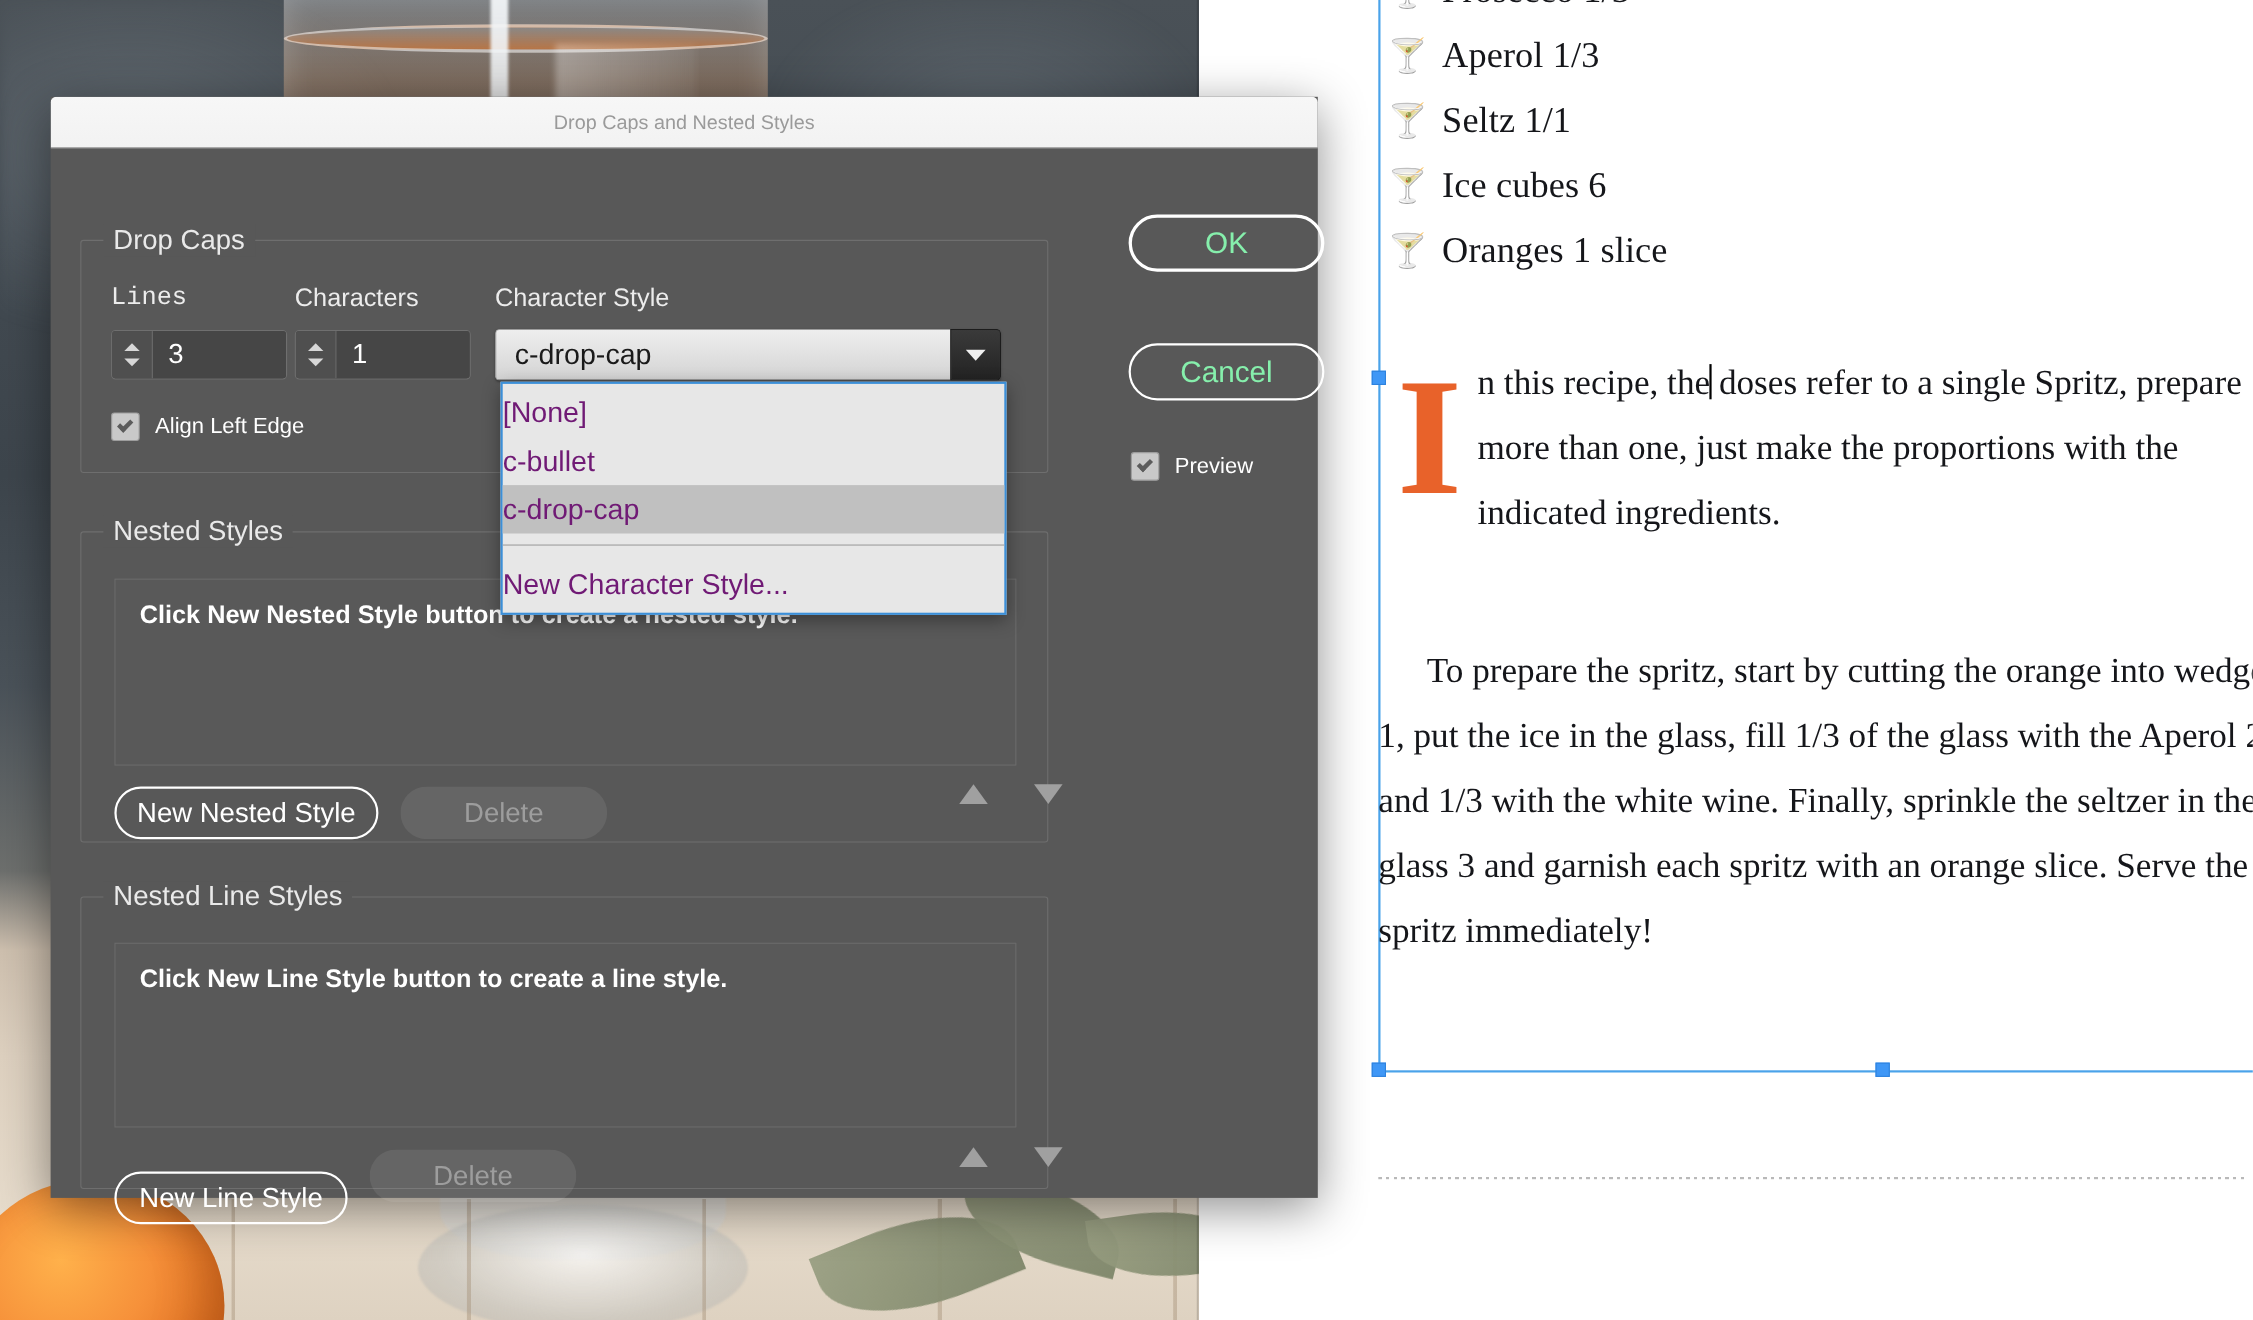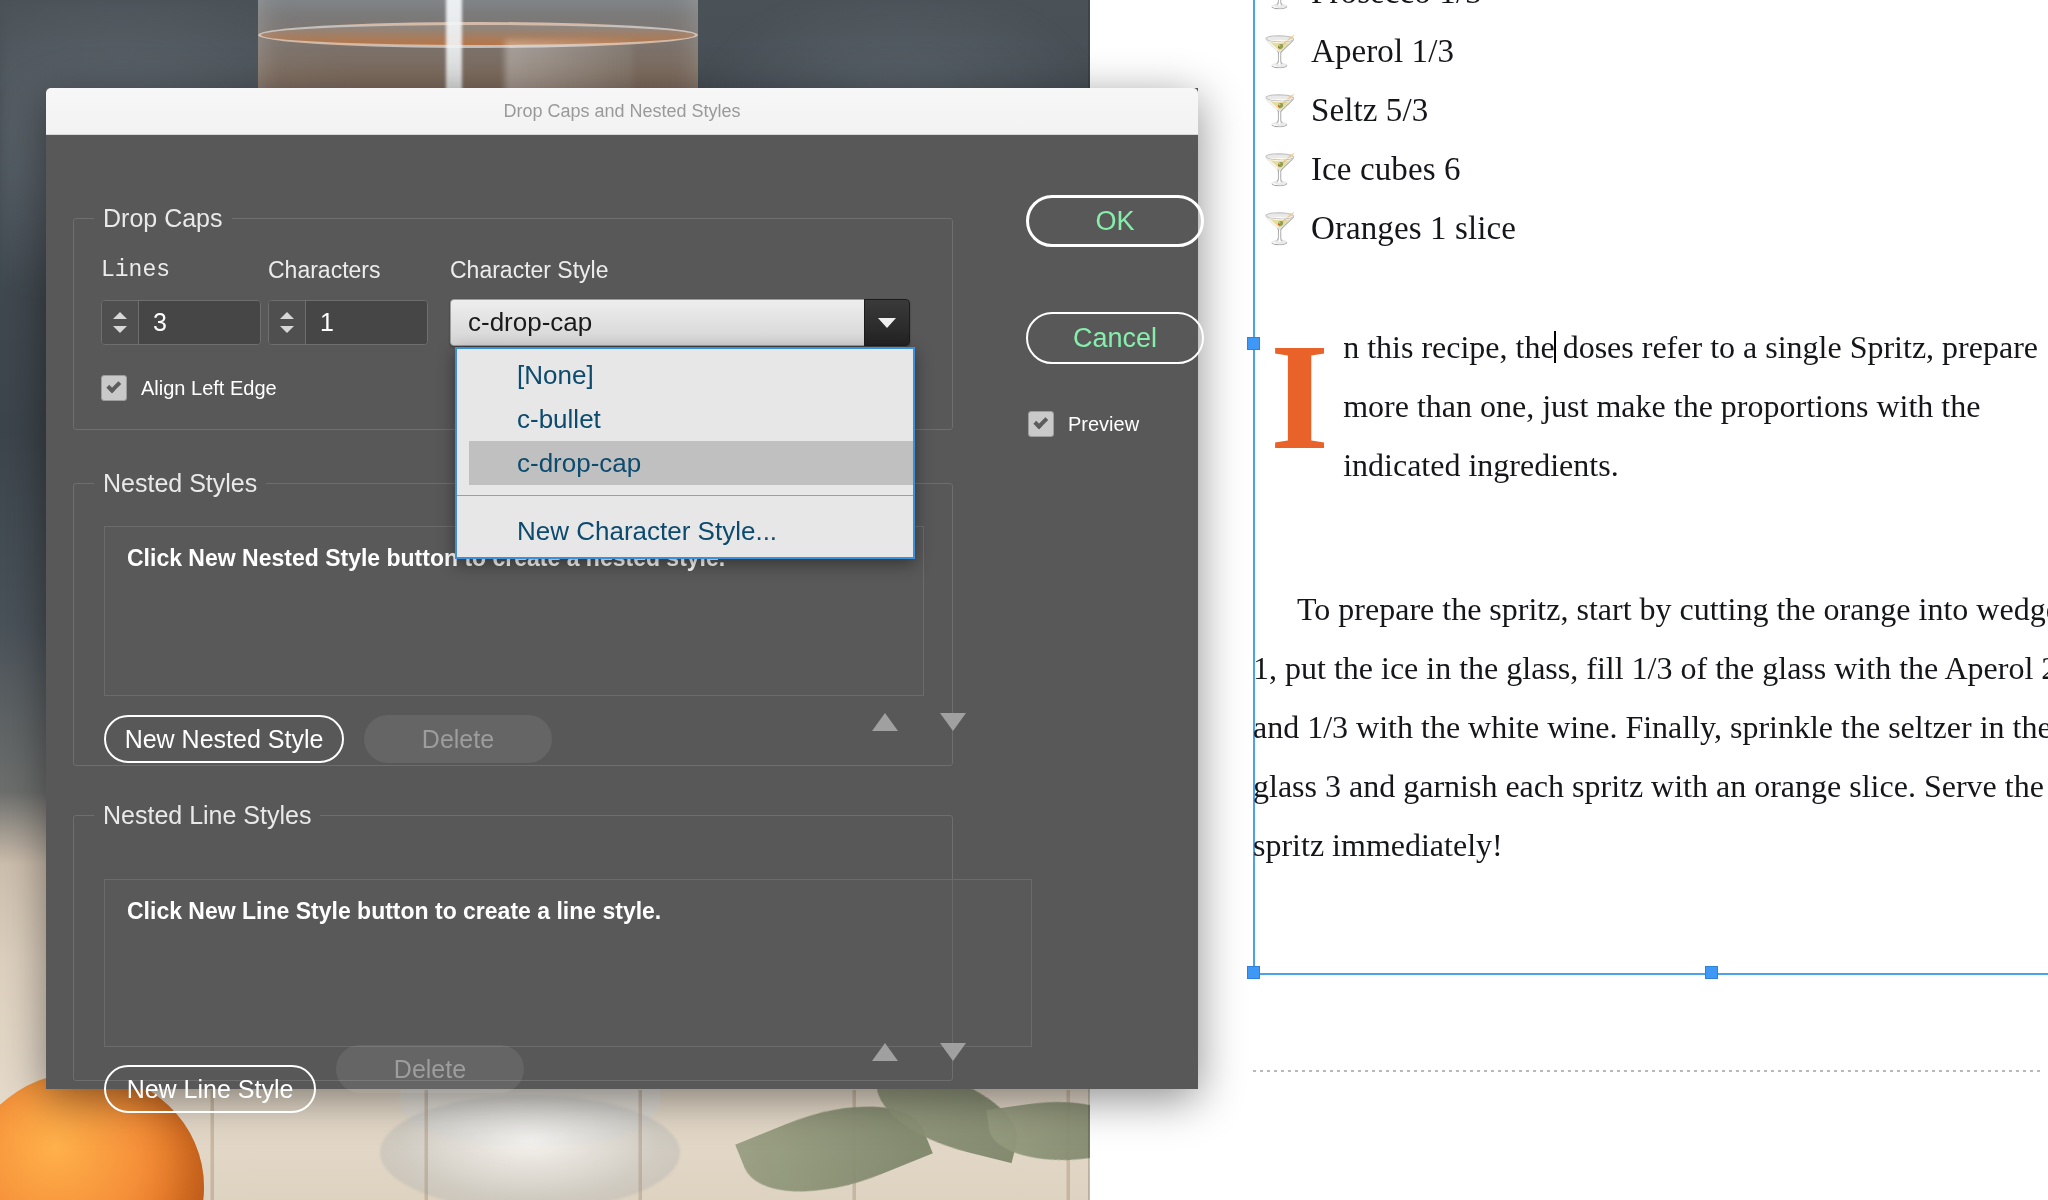--- a/index.html
+++ b/index.html
@@ -278,24 +278,23 @@
     position: absolute; left: 409px; top: 212px;
     width: 460px;
     background: #e7e7e7;
     border: 2px solid #3c8fd8;
     box-shadow: 0 5px 16px rgba(0,0,0,0.40);
     z-index: 40;
     padding: 4px 0;
   }
   .menu-item {
     height: 44px; display: flex; align-items: center;
-    padding-left: 48px; font-size: 26px; color: #0c4a6e;
+    font-size: 26px; color: #701a75;
     font-family: "Liberation Sans", sans-serif;
     cursor: default;
-    margin-left: 12px;
   }
   .menu-item.selected { background: #c0c0c0; }
   .menu-sep {
     height: 1px; background: #9e9e9e; margin: 10px 0 13px 0;
   }
 
   .checkbox-row {
     position: absolute; display: flex; align-items: center; gap: 14px;
   }
   #row-align { left: 55px; top: 240px; }
@@ -311,21 +310,21 @@
     transform: rotate(-45deg) translate(1px,-2px);
   }
   .cb-label { font-size: 20px; color: #ffffff; }
 
   .listbox {
     position: absolute;
     border: 1px solid #6b6b6b;
     background: rgba(90,90,90,0.25);
   }
   #list-nested { left: 58px; top: 391px; width: 820px; height: 170px; }
-  #list-line   { left: 58px; top: 744px; width: 928px; height: 168px; }
+  #list-line   { left: 58px; top: 722px; width: 820px; height: 168px; }
   .listbox-hint {
     padding: 18px 0 0 22px;
     font-size: 23px; color: #ffffff; font-weight: 700;
   }
 
   .btn-pill {
     position: absolute;
     border: 2px solid #ffffff; border-radius: 24px;
     background: transparent; color: #ffffff;
     font-size: 25px; font-family: "Liberation Sans", sans-serif;
@@ -395,21 +394,21 @@
     <div class="ing-item">
       <span class="ing-bullet">🍸</span>
       <span class="ing-text">Prosecco 1/3</span>
     </div>
     <div class="ing-item">
       <span class="ing-bullet">🍸</span>
       <span class="ing-text">Aperol 1/3</span>
     </div>
     <div class="ing-item">
       <span class="ing-bullet">🍸</span>
-      <span class="ing-text">Seltz 5/3</span>
+      <span class="ing-text">Seltz 1/1</span>
     </div>
     <div class="ing-item">
       <span class="ing-bullet">🍸</span>
       <span class="ing-text">Ice cubes 6</span>
     </div>
     <div class="ing-item">
       <span class="ing-bullet">🍸</span>
       <span class="ing-text">Oranges 1 slice</span>
     </div>
   </div>

